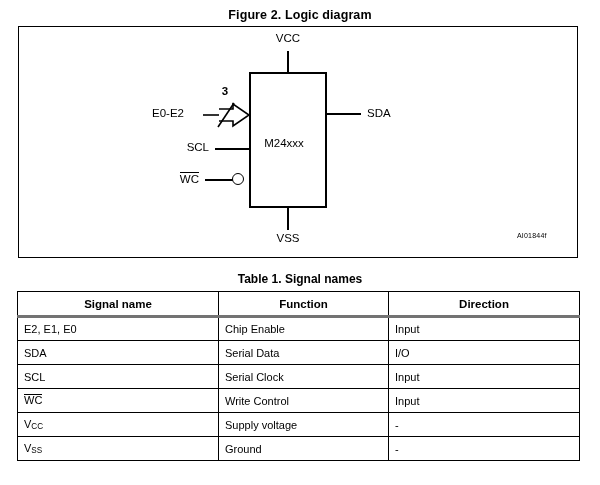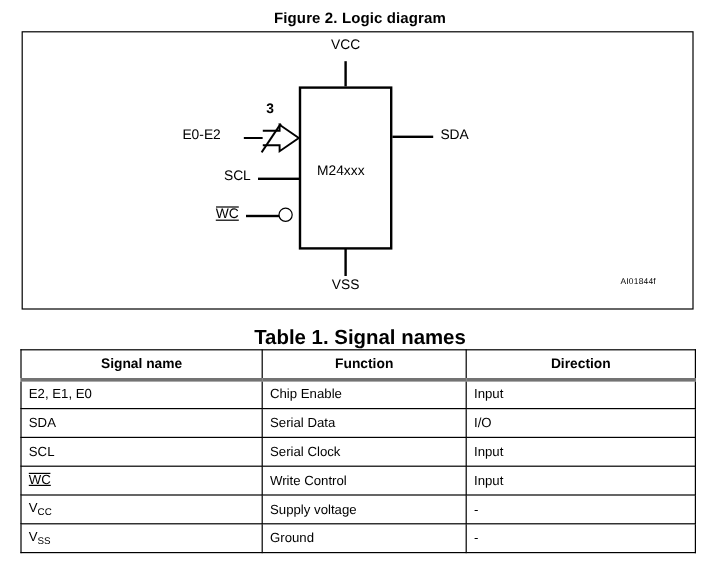--- a/index.html
+++ b/index.html
@@ -141,41 +141,40 @@
     left: 184px; top: 72px;
     width: 50px; height: 32px;
   }
 
   
   .ovl {
     border-top: 1.3px solid #000;
     padding-top: 0px;
     display: inline-block;
     line-height: 1.05;
-    text-decoration: underline;
   }
 
   
   .fig-ref {
     position: absolute;
     left: 498px;
     top: 205px;
     font-size: 7px;
     letter-spacing: 0.2px;
     color: #000;
   }
 
   
   .tbl-title {
     position: absolute;
     left: 0;
     top: 272px;
     width: 600px;
     text-align: center;
-    font-size: 17px;
+    font-size: 12px;
     font-weight: bold;
   }
 
   
   .tbl-wrap {
     position: absolute;
     left: 17px;
     top: 291px;
     width: 562px;
   }

